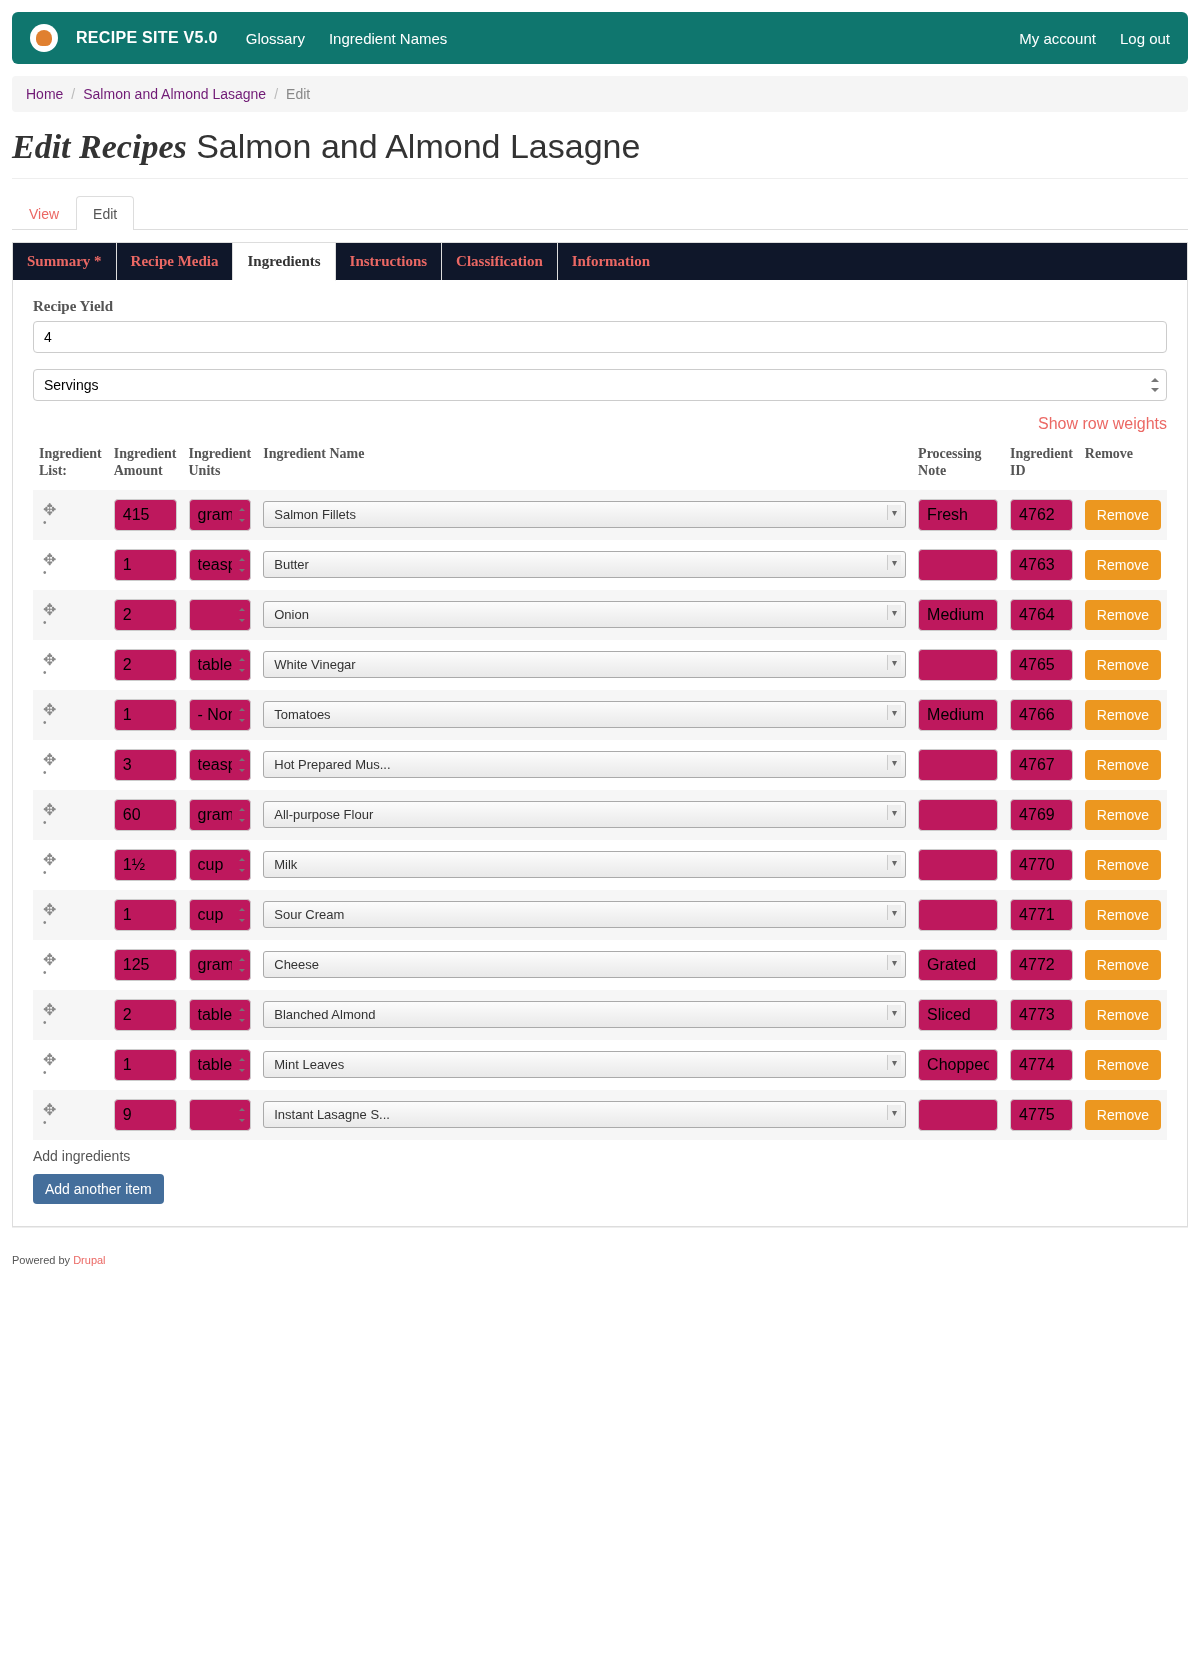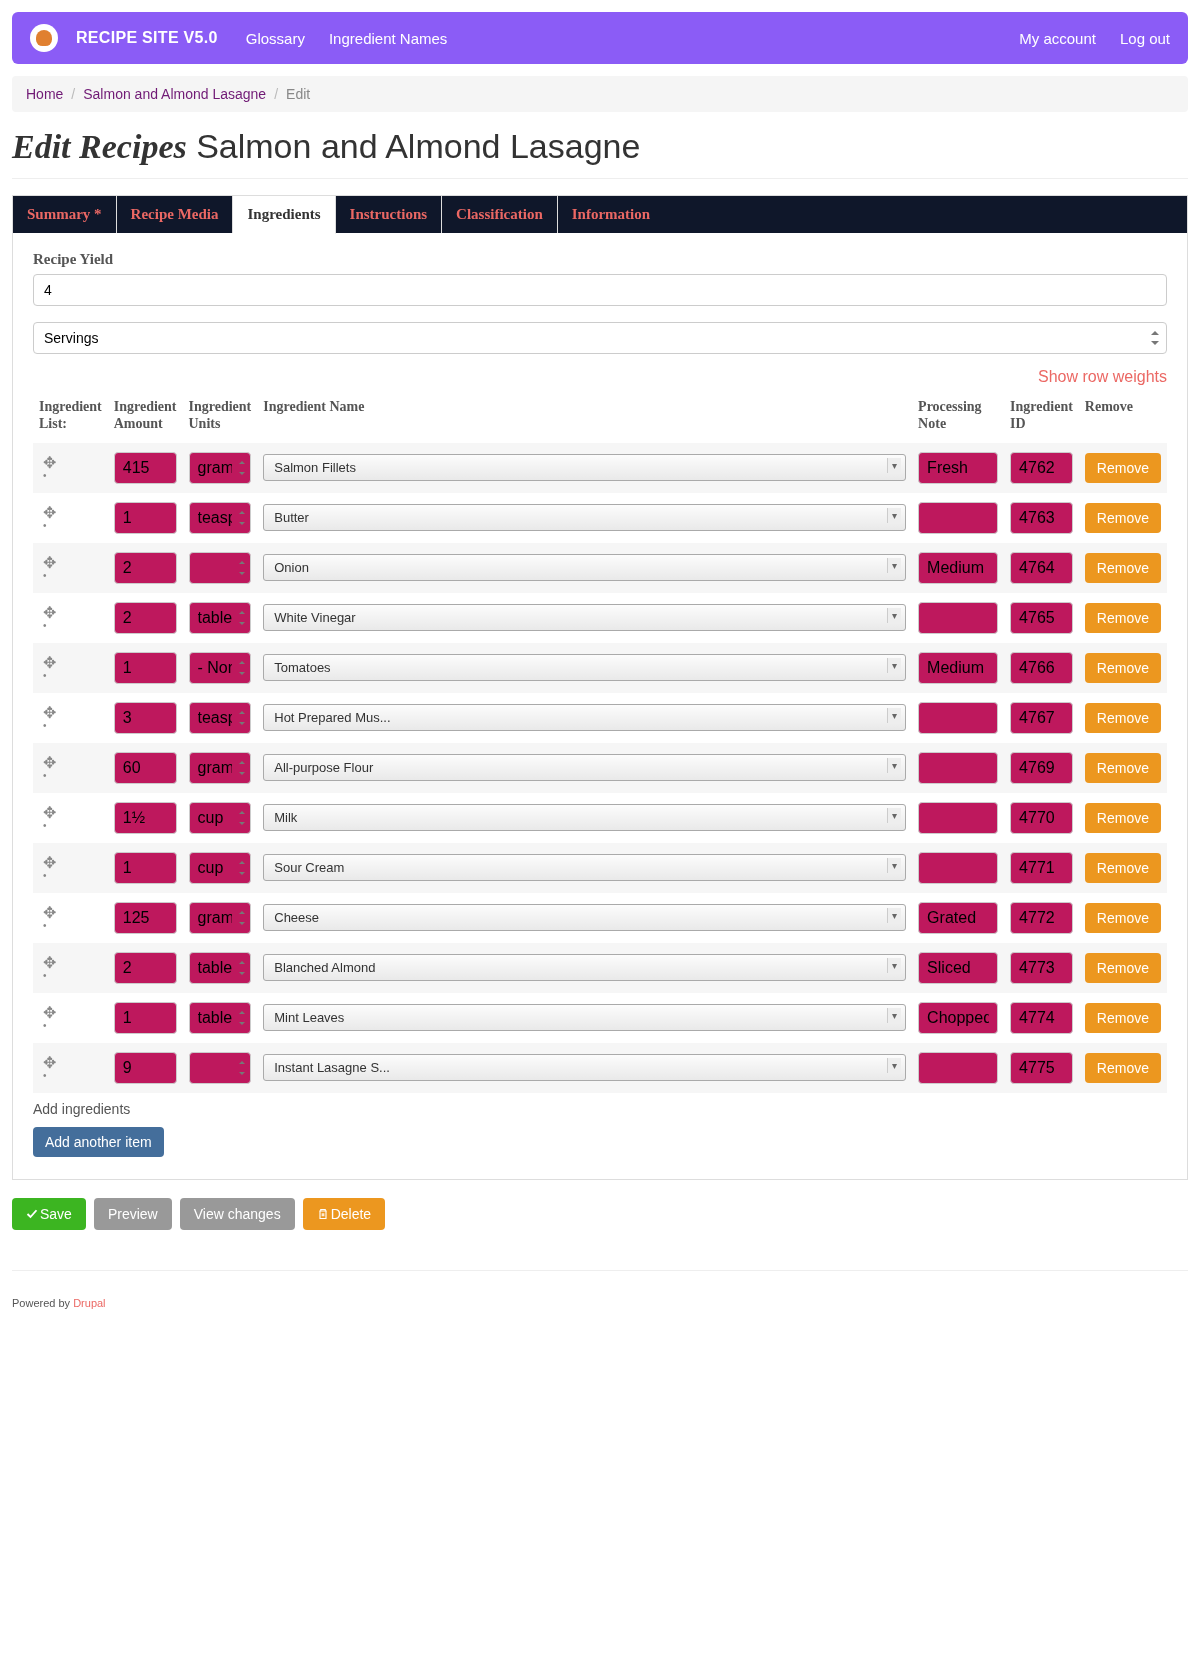--- a/index.html
+++ b/index.html
@@ -1,17 +1,17 @@
 <!DOCTYPE html>
 <html><head>
 <meta charset="utf-8">
 <style>
 *{box-sizing:border-box;margin:0;padding:0}
 body{font-family:-apple-system,BlinkMacSystemFont,"Segoe UI",Helvetica,Arial,sans-serif;background:#fff;color:#333;font-size:14px}
-.navbar{background:#8b5cf6;border-radius:6px;margin:12px;padding:12px 18px;display:flex;align-items:center;color:#fff}
+.navbar{background:#0f766e;border-radius:6px;margin:12px;padding:12px 18px;display:flex;align-items:center;color:#fff}
 .navbar .logo{width:28px;height:28px;background:#fff;border-radius:50%;margin-right:18px;position:relative}
 .navbar .logo::after{content:"";position:absolute;left:6px;top:6px;width:16px;height:16px;background:#e08030;border-radius:50% 50% 40% 40%}
 .navbar .brand{font-weight:700;font-size:16px;margin-right:28px;letter-spacing:.3px}
 .navbar .nav-link{color:#fff;margin-right:24px;font-size:15px;font-weight:500;cursor:pointer}
 .navbar .right{margin-left:auto;display:flex}
 .page{display:flex;padding:0 12px;gap:24px}
 .sidebar{width:218px;flex-shrink:0}
 .tagline{font-size:22px;color:#555;font-family:Georgia,serif;margin:6px 0 8px}
 .search-block{background:#f5f5f5;border:1px solid #e5e5e5;border-radius:4px;padding:18px}
 .search-row{display:flex}
@@ -84,20 +84,24 @@
 <div class="page">
 
   <main class="main">
     <div class="breadcrumb">
       <a>Home</a><span class="sep">/</span><a>Salmon and Almond Lasagne</a><span class="sep">/</span><span>Edit</span>
     </div>
 
     <h1><span class="prefix">Edit Recipes</span> <span>Salmon and Almond Lasagne</span></h1>
     <div class="hr"></div>
 
+    <div class="tabs-primary">
+      <div class="tab">View</div>
+      <div class="tab active">Edit</div>
+    </div>
 
     <div class="tabs-secondary">
       <div class="tab">Summary *</div>
       <div class="tab">Recipe Media</div>
       <div class="tab active">Ingredients</div>
       <div class="tab">Instructions</div>
       <div class="tab">Classification</div>
       <div class="tab" style="border-right:none">Information</div>
     </div>
 
@@ -293,33 +297,19 @@
               <td><input class="cell-input" value="4775" style=""></td>
               <td><button class="btn btn-remove">Remove</button></td>
             </tr>
           </tbody>
       </table>
 
       <div class="add-label">Add ingredients</div>
       <button class="btn btn-primary">Add another item</button>
     </div>
 
-    <div class="actions">
-      <button class="btn btn-success">
-        <svg width="12" height="12" viewBox="0 0 16 16" style="display:inline;vertical-align:-1px;margin-right:2px">
-            <path d="M2 8 L6 12 L14 3" fill="none" stroke="#fff" stroke-width="2.5"></path>
-          </svg><span>Save</span>
-      </button>
-      <button class="btn btn-default">Preview</button>
-      <button class="btn btn-default">View changes</button>
-      <button class="btn btn-warning">
-        <svg width="12" height="12" viewBox="0 0 16 16" style="display:inline;vertical-align:-1px;margin-right:2px" fill="none" stroke="#fff" stroke-width="1.5">
-            <path d="M3 4 H13 M5 4 V2 H11 V4 M4 4 V14 H12 V4 M7 7 V11 M9 7 V11"></path>
-          </svg><span>Delete</span>
-      </button>
-    </div>
   </main>
 </div>
 
 <div class="footer-hr"></div>
 <div class="footer">
   <span>Powered by </span><a>Drupal</a>
 </div>
 
 </body></html>

